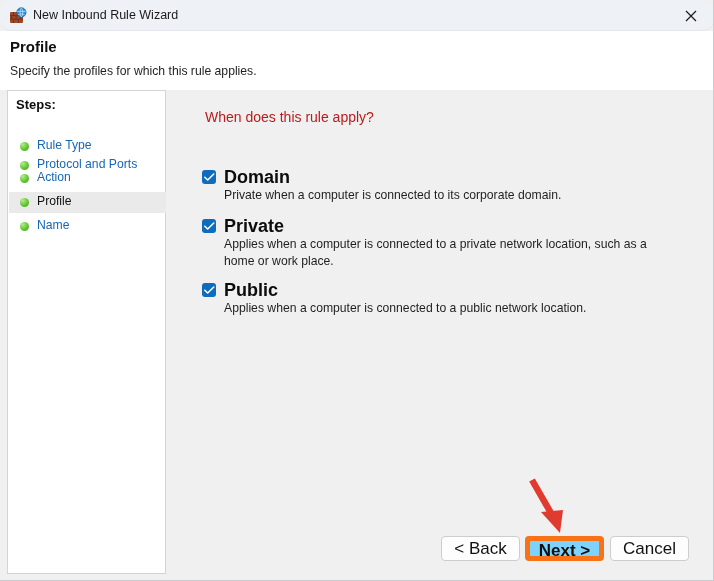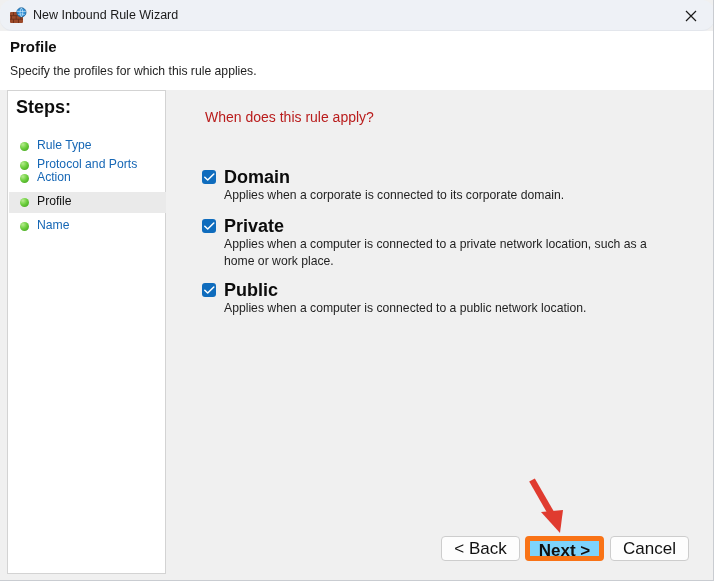--- a/index.html
+++ b/index.html
@@ -84,21 +84,21 @@
     left: 7px; top: 90px;
     width: 159px;
     height: 484px;
     background: #ffffff;
     border: 1px solid #d3d3d3;
     box-sizing: border-box;
   }
   #steps-heading {
     position: absolute;
     left: 8px; top: 6px;
-    font-size: 18px;
+    font-size: 13px;
     font-weight: bold;
     color: #0d0d0d;
   }
   .step-row {
     position: absolute;
     left: 1px;
     width: 157px;
     height: 21px;
     cursor: default;
   }
@@ -262,21 +262,21 @@
   <div id="content">
     <div id="question">When does this rule apply?</div>
 
     <div class="profile-item" style="top:80px;">
       <span class="checkbox">
         <svg width="11" height="9" viewBox="0 0 11 9">
           <path d="M0.8 4.2 L3.7 7 L9.8 1" stroke="#ffffff" stroke-width="1.5" fill="none" stroke-linecap="round" stroke-linejoin="round"></path>
         </svg>
       </span>
       <span class="profile-name">Domain</span>
-      <span class="profile-desc">Applies when a corporate is connected to its corporate domain.</span>
+      <span class="profile-desc">Private when a computer is connected to its corporate domain.</span>
     </div>
 
     <div class="profile-item" style="top:129px;">
       <span class="checkbox">
         <svg width="11" height="9" viewBox="0 0 11 9">
           <path d="M0.8 4.2 L3.7 7 L9.8 1" stroke="#ffffff" stroke-width="1.5" fill="none" stroke-linecap="round" stroke-linejoin="round"></path>
         </svg>
       </span>
       <span class="profile-name">Private</span>
       <span class="profile-desc">Applies when a computer is connected to a private network location, such as a home or work place.</span>

